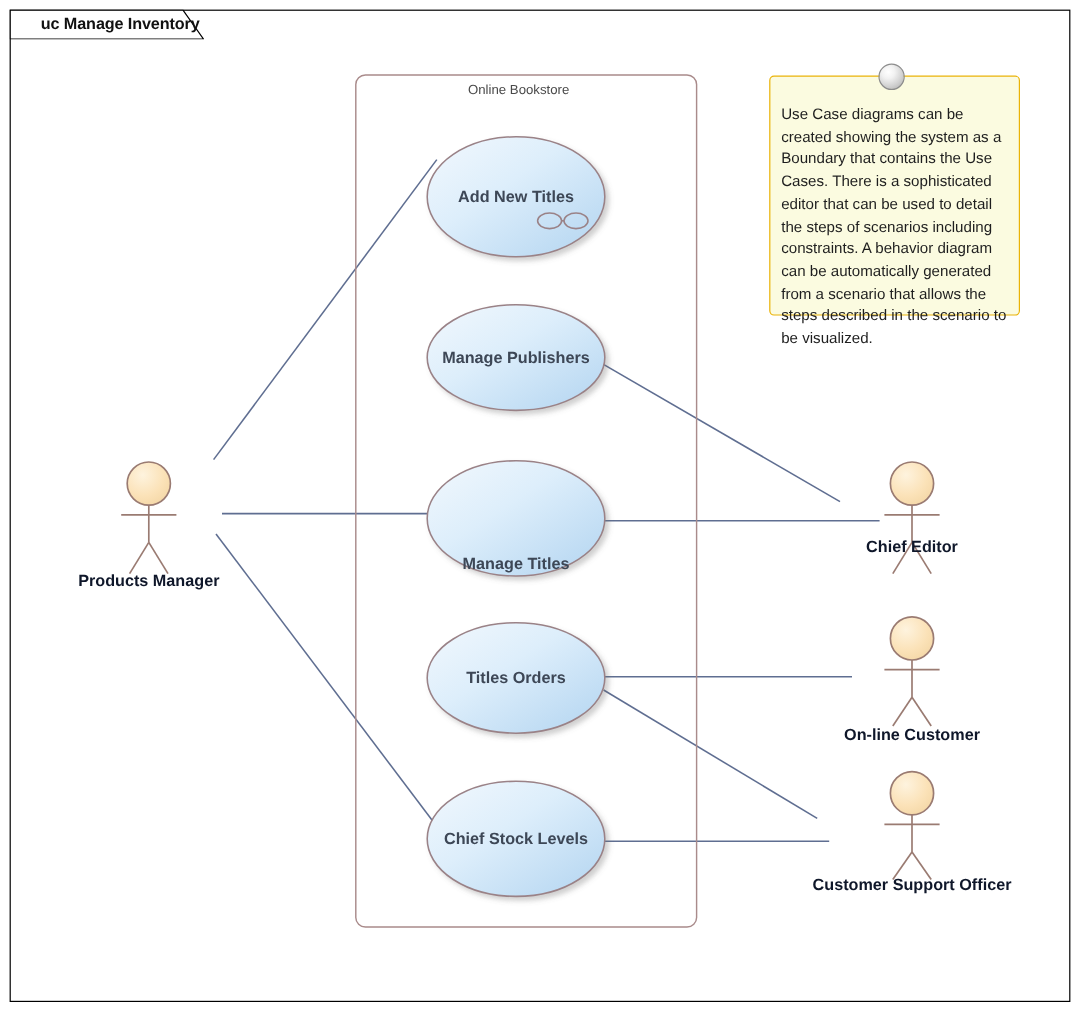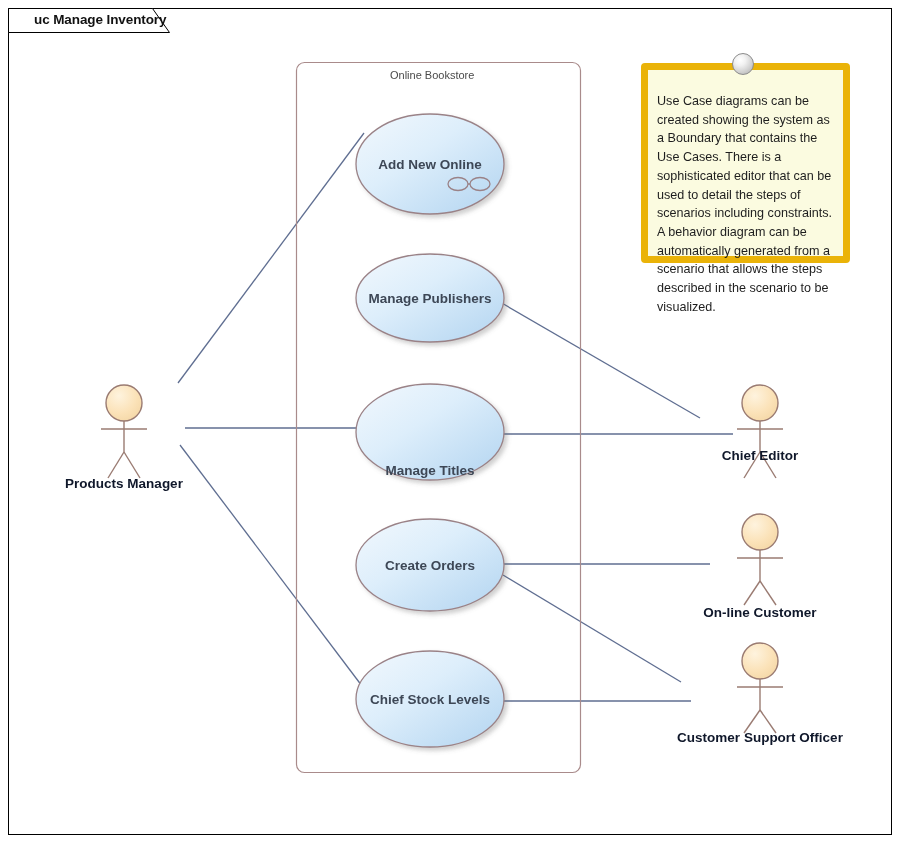--- a/index.html
+++ b/index.html
@@ -95,21 +95,21 @@
     z-index: 4;
   }
   
   #note {
     position: absolute;
     left: 641px;
     top: 63px;
     width: 209px;
     height: 200px;
     background: #fbfbe0;
-    border: 7px solid #eab308;
+    border: 1px solid #eab308;
     border-radius: 4px;
     box-sizing: border-box;
     z-index: 5;
   }
   #note-text {
     position: absolute;
     left: 9px;
     top: 22px;
     right: 8px;
     font-size: 12.6px;
@@ -225,24 +225,24 @@
         <line x1="760" y1="679" x2="760" y2="710"></line>
         <line x1="737" y1="687" x2="783" y2="687"></line>
         <line x1="760" y1="710" x2="744" y2="733"></line>
         <line x1="760" y1="710" x2="776" y2="733"></line>
       </g>
     </g>
   </svg>
 
   <div class="boundary-label" style="left:390px; top:69px;">Online Bookstore</div>
 
-  <div class="uc-label" style="left:430px; top:164px;">Add New Online</div>
+  <div class="uc-label" style="left:430px; top:164px;">Add New Titles</div>
   <div class="uc-label" style="left:430px; top:298px;">Manage Publishers</div>
   <div class="uc-label" style="left:430px; top:432px;margin-top:38px;">Manage Titles</div>
-  <div class="uc-label" style="left:430px; top:565px;">Create Orders</div>
+  <div class="uc-label" style="left:430px; top:565px;">Titles Orders</div>
   <div class="uc-label" style="left:430px; top:699px;">Chief Stock Levels</div>
 
   <div class="actor-label" style="left:124px; top:476px;">Products Manager</div>
   <div class="actor-label" style="left:760px; top:448px;">Chief Editor</div>
   <div class="actor-label" style="left:760px; top:605px;">On-line Customer</div>
   <div class="actor-label" style="left:760px; top:730px;">Customer Support Officer</div>
 
   <div id="note">
     <div id="note-text">Use Case diagrams can be created showing the system as a Boundary that contains the Use Cases. There is a sophisticated editor that can be used to detail the steps of scenarios including constraints. A behavior diagram can be automatically generated from a scenario that allows the steps described in the scenario to be visualized.</div>
   </div>

